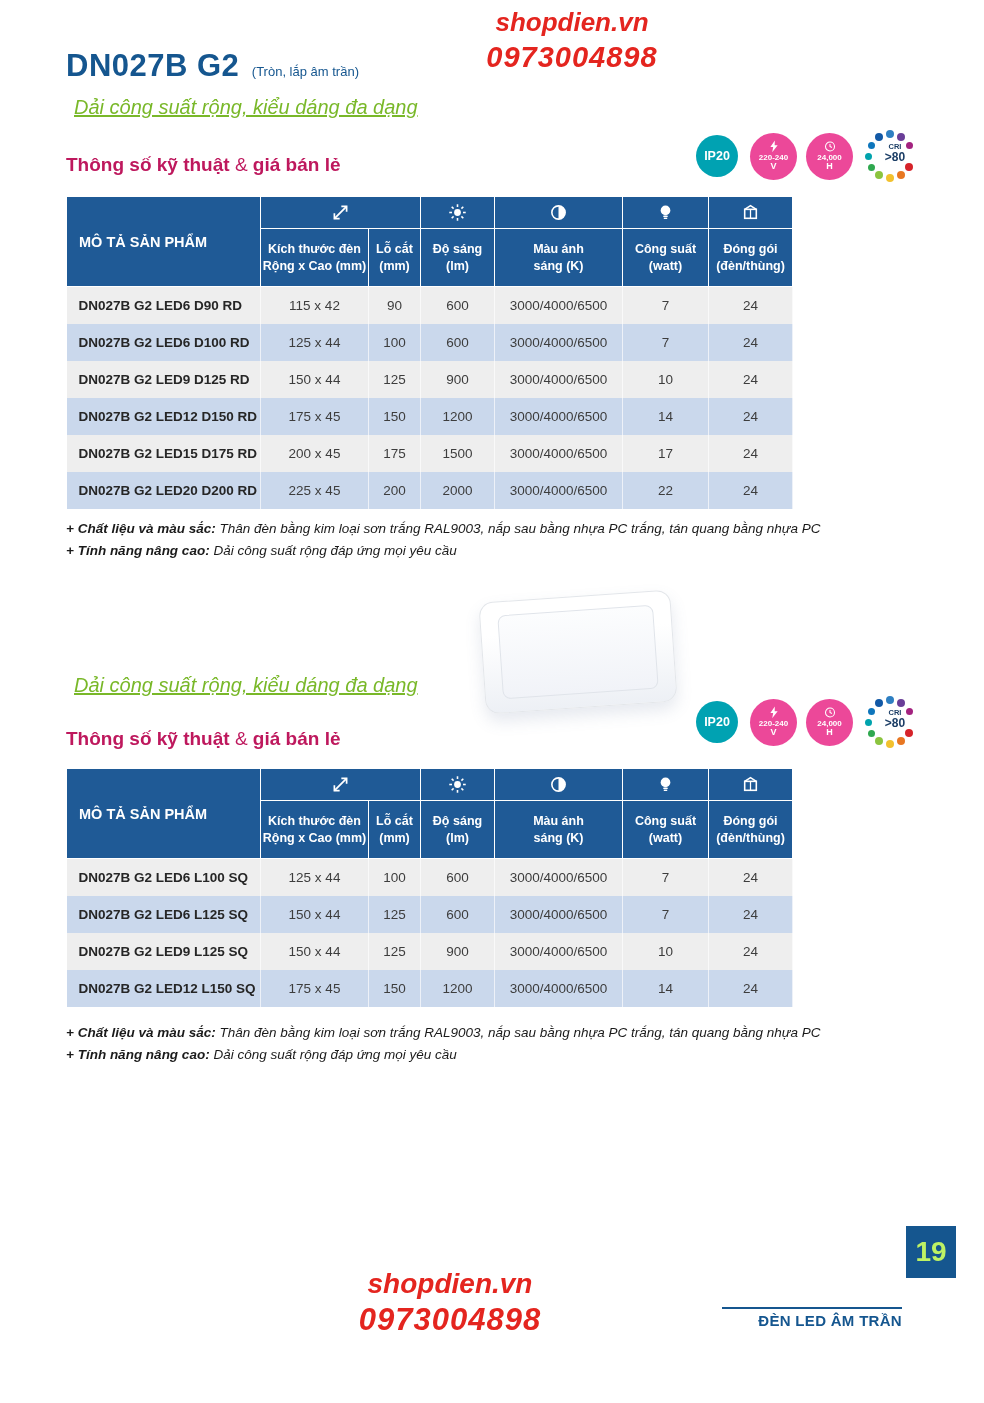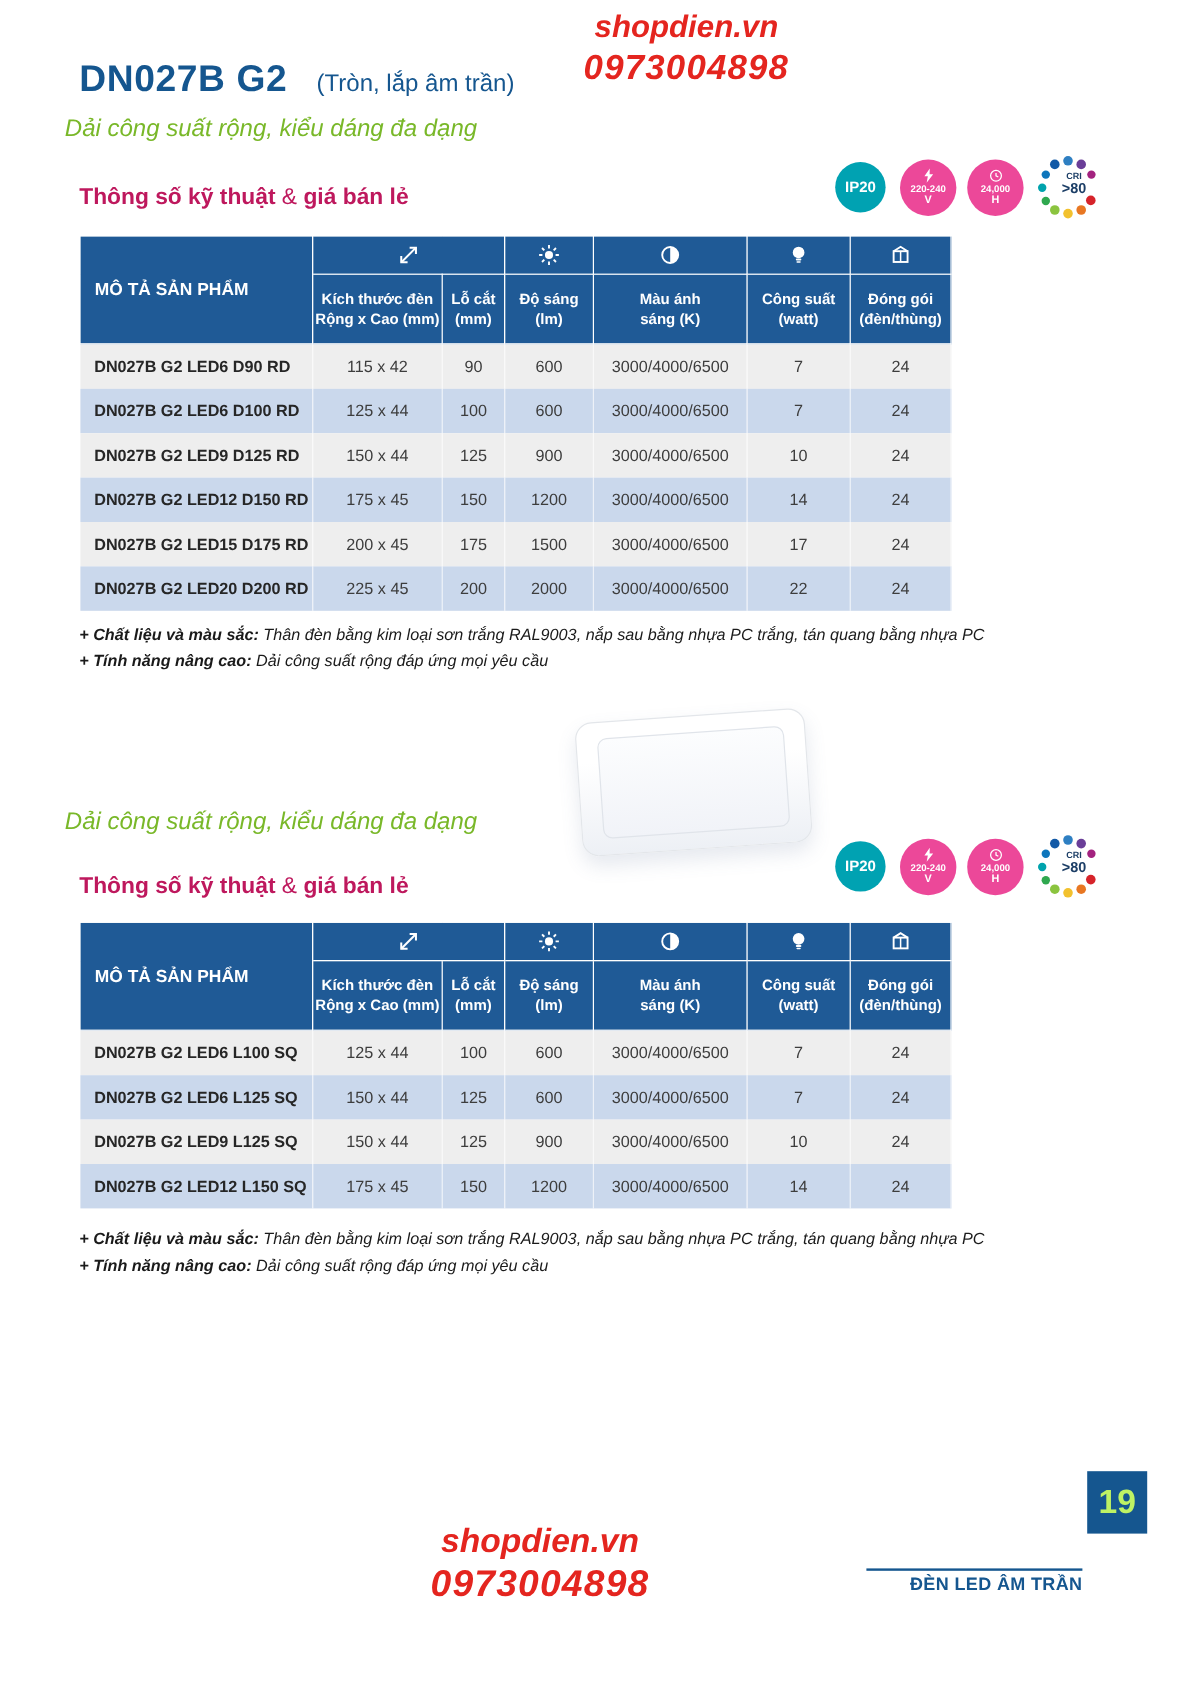--- a/index.html
+++ b/index.html
@@ -13,22 +13,22 @@
   .wm-top { left:452px; top:6px; width:240px; }
   .wm-top .wm-site  { font-size:26px; }
   .wm-top .wm-phone { font-size:29px; letter-spacing:1px; }
   .wm-bottom { left:330px; top:1266px; width:240px; }
   .wm-bottom .wm-site  { font-size:28px; }
   .wm-bottom .wm-phone { font-size:31px; letter-spacing:1px; }
 
   
   .sec-title { position:absolute; left:66px; color:#15568f; white-space:nowrap; }
   .t-main   { font-size:31px; font-weight:bold; letter-spacing:.5px; }
-  .t-suffix { font-size:20px; margin-left:20px; }
-  .sec-sub  { position:absolute; left:54px; color:#79b829; font-style:italic; font-size:20px; }
+  .t-suffix { font-size:13px; margin-left:8px; }
+  .sec-sub  { position:absolute; left:74px; color:#79b829; font-style:italic; font-size:20px;text-decoration:underline; }
   .spec-heading { position:absolute; left:66px; color:#be185d; font-size:19px; font-weight:bold; }
   .spec-heading .amp { font-weight:normal; }
 
   
   .img-round { position:absolute; left:448px; top:46px; width:278px; height:146px; }
   .img-round .outer { position:absolute; inset:0; border-radius:50%;
       background:linear-gradient(180deg,#ffffff 30%,#edf0f5 100%);
       border:1px solid #e3e6ea; box-shadow:0 10px 20px rgba(90,110,150,.13); }
   .img-round .inner { position:absolute; left:24px; right:24px; top:16px; bottom:16px; border-radius:50%;
       border:1px solid #e0e4ea; background:radial-gradient(ellipse at 50% 42%, #ffffff 60%, #f0f2f7 100%); }

